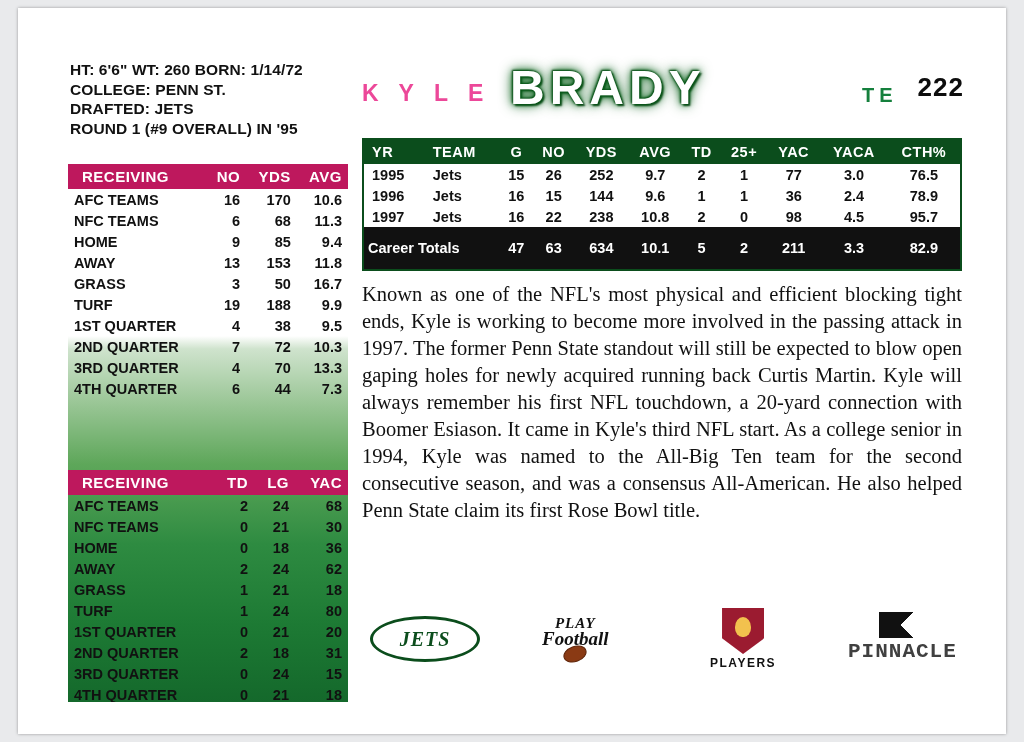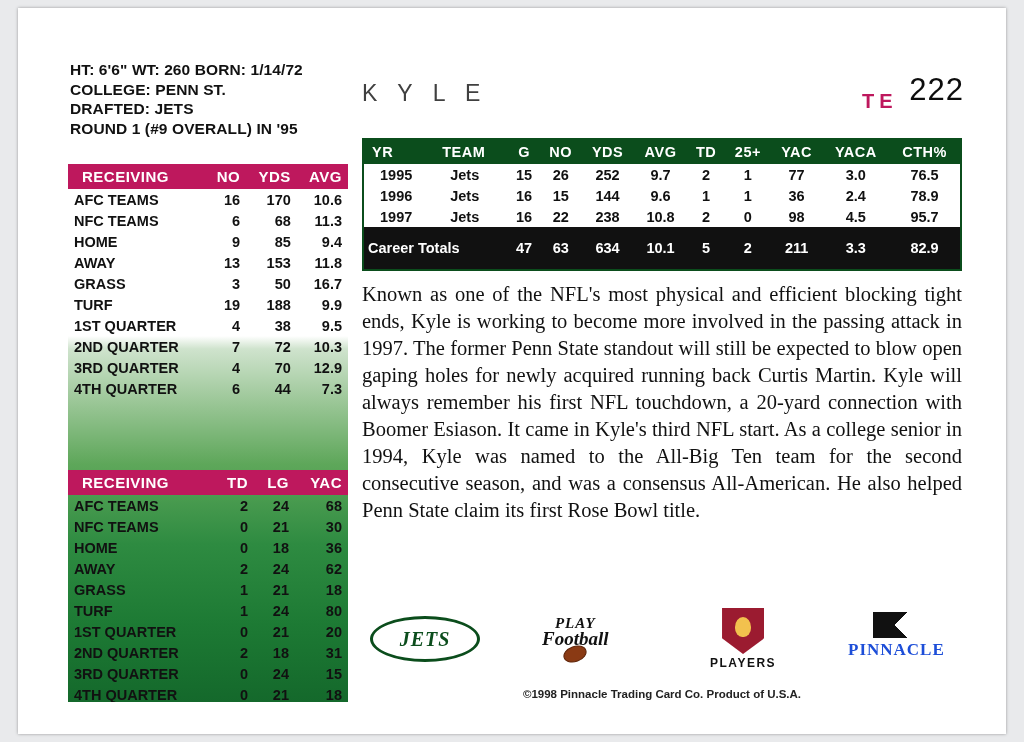--- a/index.html
+++ b/index.html
@@ -30,36 +30,36 @@
     font-size:15.5px;line-height:19.5px;color:#111;font-weight:bold;
     letter-spacing:.1px;
   }
   .bio div{white-space:nowrap;}
 
   .nameband{
     position:absolute;left:310px;top:16px;width:600px;height:62px;
   }
   .kyle{
     position:absolute;left:0px;top:22px;
-    font-size:23px;font-weight:normal;letter-spacing:7px;color:#404040;
+    font-size:23px;font-weight:bold;letter-spacing:7px;color:#ec4899;
   }
   .brady{
     position:absolute;left:148px;top:2px;
     font-size:48px;font-weight:bold;letter-spacing:5px;color:#ffffff;
     text-shadow:
       0 0 3px #0a4f18, 0 0 7px #0c6b1f, 0 0 14px #0a5c1a,
       2px 2px 2px #063d10, -1px -1px 2px #063d10;
   }
   .te{
     position:absolute;left:500px;top:26px;
-    font-size:20px;font-weight:bold;letter-spacing:5px;color:#be185d;margin-top:6px;
+    font-size:20px;font-weight:bold;letter-spacing:5px;color:#15803d;
   }
   .cardnum{
     position:absolute;right:2px;top:14px;
-    font-size:31px;font-weight:normal;color:#0d0d0d;letter-spacing:1px;
+    font-size:26px;font-weight:bold;color:#0d0d0d;letter-spacing:1px;
   }
 
   
   .leftcol{
     position:absolute;left:16px;top:122px;width:280px;height:540px;
   }
   .fadebox{
     position:absolute;left:0;top:0;width:280px;height:540px;
     background:linear-gradient(to bottom,
       #ffffff 0px,#ffffff 172px,
@@ -87,21 +87,21 @@
     width:600px;border-collapse:collapse;
     font-size:14.5px;color:#111;font-weight:bold;
     background:#fff;
   }
   .yrtable th{
     background:#0b4d1c;color:#fff;padding:4px 4px;font-size:14.5px;
     text-align:center;letter-spacing:.5px;
   }
   .yrtable th.l{text-align:left;padding-left:8px;}
   .yrtable td{padding:2.5px 4px;text-align:center;font-weight:bold;}
-  .yrtable td.l{text-align:left;padding-left:16px;}
+  .yrtable td.l{text-align:left;padding-left:8px;}
   .yrtable tr.totals td{
     background:#111;color:#fff;padding:13px 4px;
   }
   .yrborder{border:2px solid #0b4d1c;}
 
   .bioText{
     width:600px;margin-top:10px;
     font-family:"Liberation Serif", serif;
     font-size:20.5px;line-height:27px;color:#111;
     text-align:justify;
@@ -137,22 +137,22 @@
   .shield{
     width:42px;height:46px;background:#9b1b30;
     clip-path:polygon(0 0,100% 0,100% 66%,50% 100%,0 66%);
     margin:0 auto 2px;position:relative;
   }
   .shield:after{
     content:"";position:absolute;left:13px;top:9px;width:16px;height:20px;
     background:#f2c14e;border-radius:50% 50% 45% 45%;
   }
   .pinn{
-    font-family:Liberation Serif, serif;
-    font-weight:bold;font-size:17px;color:#1d4ed8;letter-spacing:1px;
+    font-family:Liberation Mono, monospace;
+    font-weight:bold;font-size:21px;color:#404040;letter-spacing:1px;
   }
   .pinn-mark{
     width:46px;height:26px;margin:0 auto 2px;
     background:linear-gradient(135deg,#111 0 48%,transparent 48%),
                linear-gradient(45deg,#111 0 48%,transparent 48%);
     background-color:transparent;
   }
   .copyright{
     position:absolute;left:310px;top:646px;width:600px;
     text-align:center;font-size:11.5px;font-weight:bold;color:#222;
@@ -166,20 +166,21 @@
 
     <div class="bio">
       <div>HT: 6'6" WT: 260 BORN: 1/14/72</div>
       <div>COLLEGE: PENN ST.</div>
       <div>DRAFTED: JETS</div>
       <div>ROUND 1 (#9 OVERALL) IN '95</div>
     </div>
 
     <div class="nameband">
       <div class="kyle">K Y L E</div>
+      <div class="brady">BRADY</div>
       <div class="te">TE</div>
     </div>
     <div class="cardnum" style="left:auto;right:8px;top:30px;position:absolute;">222</div>
 
     <div class="leftcol">
       <div class="fadebox"></div>
 
       <table class="lt" style="position:absolute;left:0;top:0;">
         <thead>
           <tr>
@@ -235,21 +236,21 @@
             <tr>
               <td class="lbl">2ND QUARTER</td>
               <td>7</td>
               <td>72</td>
               <td>10.3</td>
             </tr>
             <tr>
               <td class="lbl">3RD QUARTER</td>
               <td>4</td>
               <td>70</td>
-              <td>12.9</td>
+              <td>13.3</td>
             </tr>
             <tr>
               <td class="lbl">4TH QUARTER</td>
               <td>6</td>
               <td>44</td>
               <td>7.3</td>
             </tr>
           </tbody>
       </table>
 
@@ -419,15 +420,14 @@
         <div class="shield"></div>
         <div class="players">PLAYERS</div>
       </div>
 
       <div class="logo" style="left:486px;top:10px;">
         <div class="pinn-mark"></div>
         <div class="pinn">PINNACLE</div>
       </div>
     </div>
 
-    <div class="copyright">©1998 Pinnacle Trading Card Co. Product of U.S.A.</div>
   </div>
 </div>
 
 </body></html>

